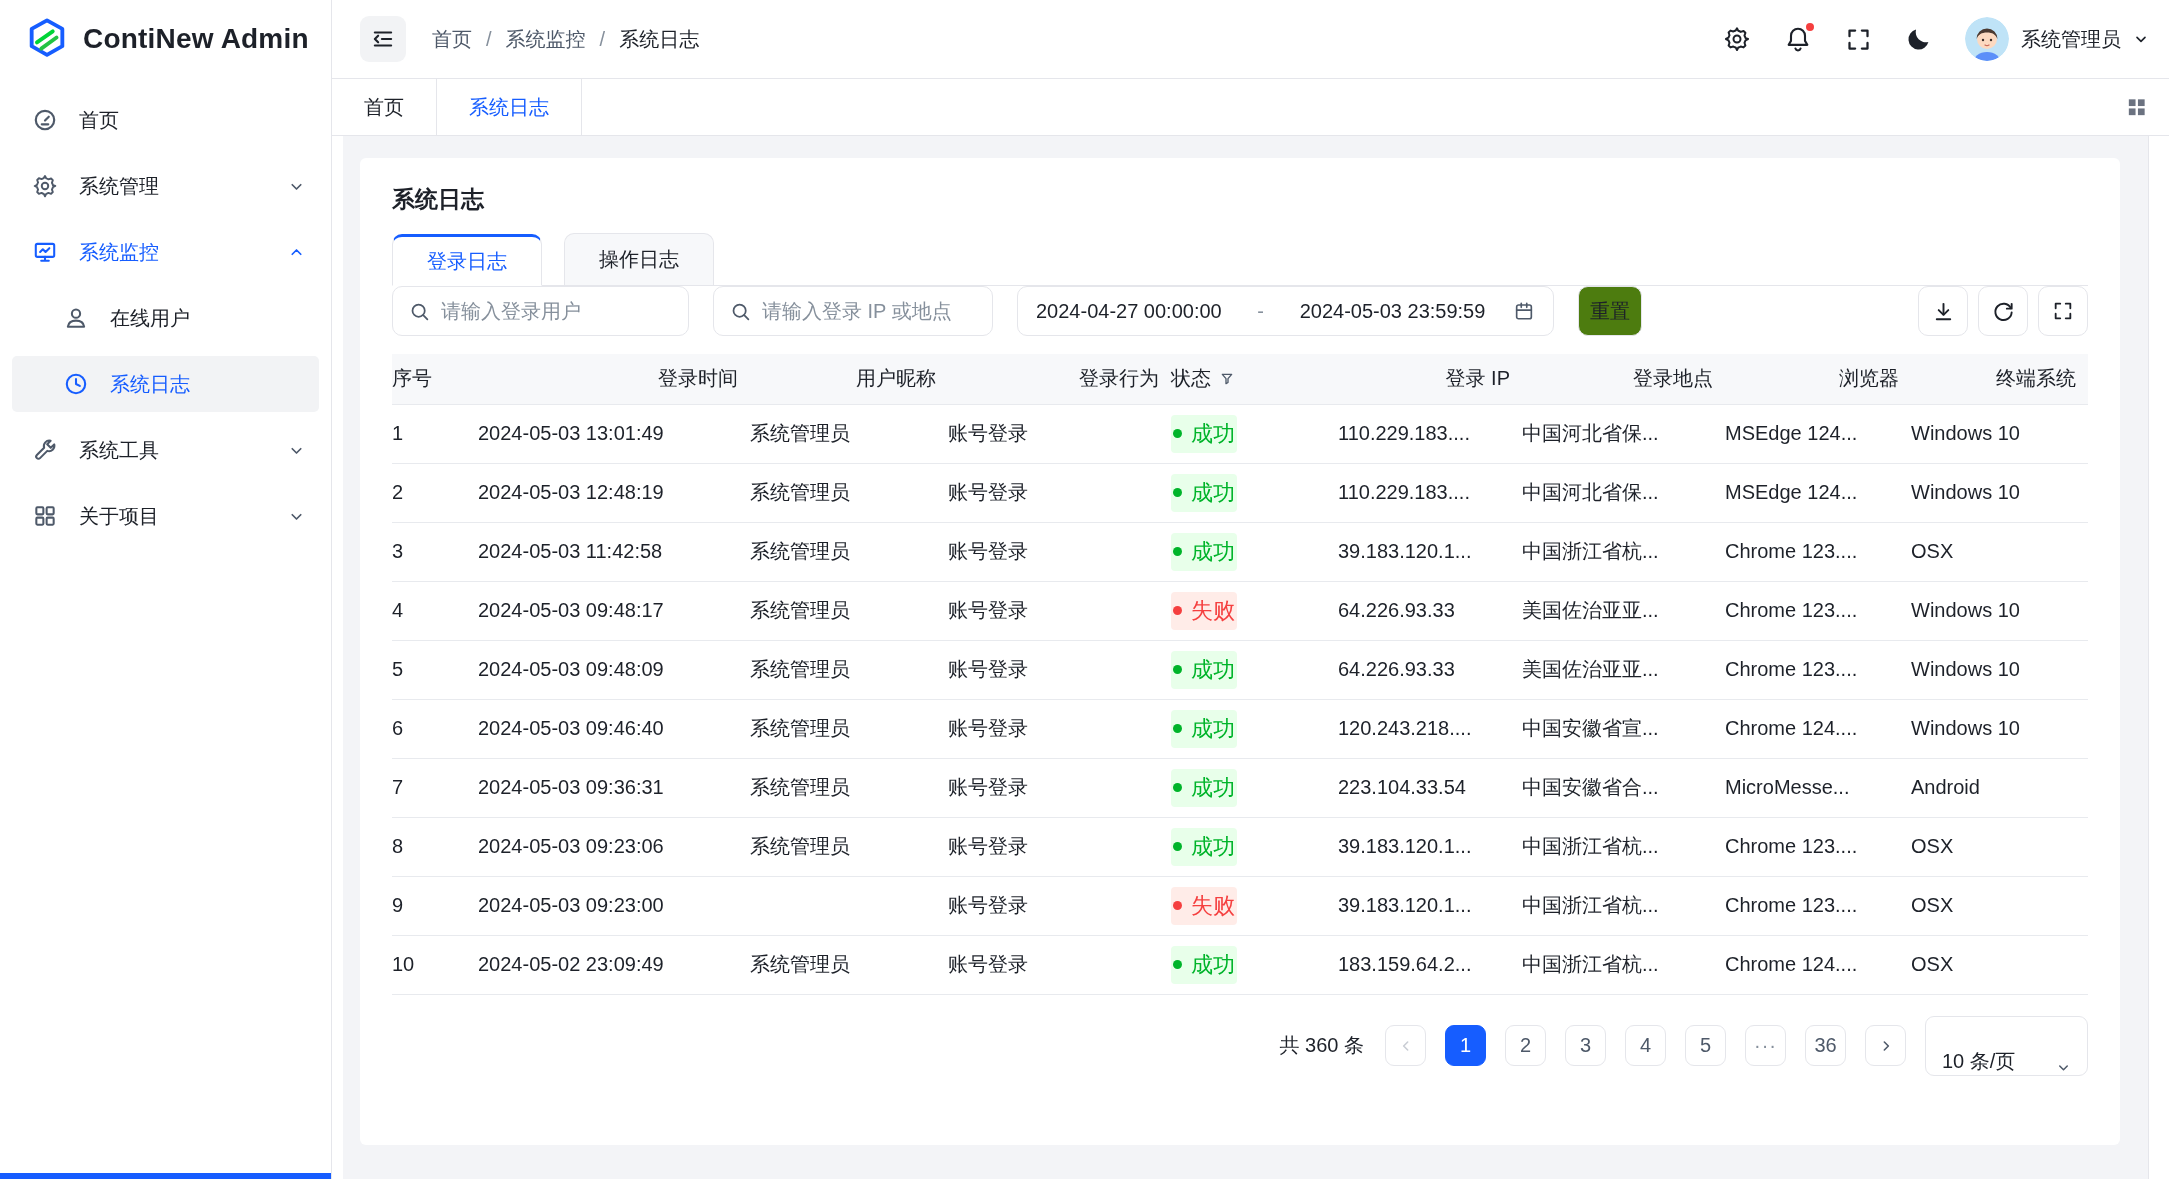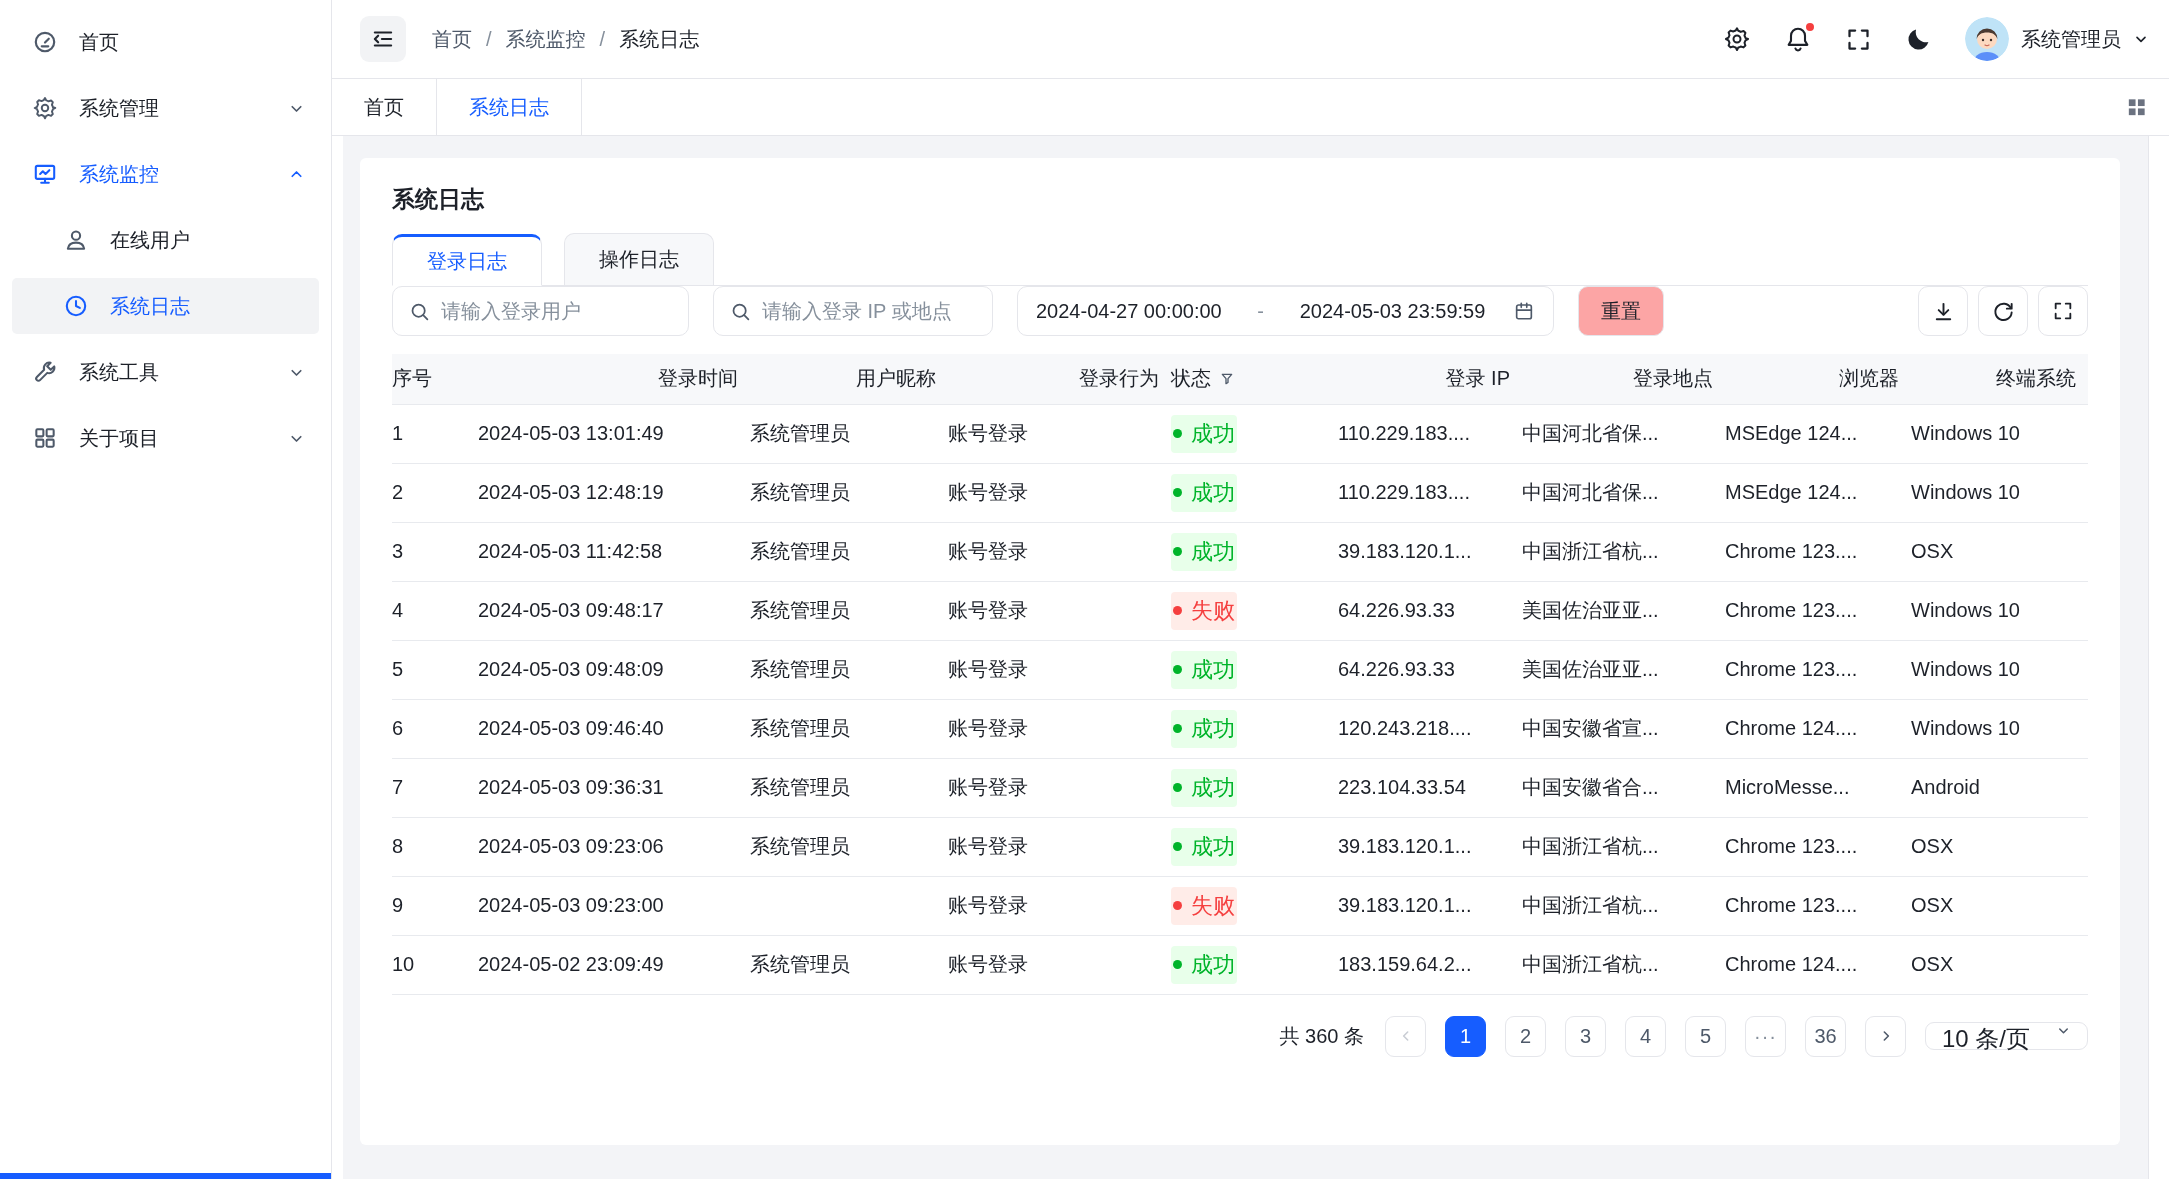--- a/index.html
+++ b/index.html
@@ -64,21 +64,21 @@
   .filters{display:flex;align-items:center;gap:24px}
   .search-box{display:flex;align-items:center;gap:11px;height:50px;border:1px solid #e5e6eb;border-radius:10px;padding:0 16px;background:#fff}
   .search-box input{border:none;outline:none;font-size:20px;width:100%;font-family:inherit;color:#1d2129;background:transparent}
   .search-box input::placeholder{color:#86909c}
   .sb-user{width:297px}
   .sb-ip{width:280px}
   .search-ic{color:#4e5969;flex:none}
   .date-range{width:537px;height:50px;border:1px solid #e5e6eb;border-radius:10px;display:flex;align-items:center;justify-content:space-between;padding:0 18px;font-size:20px;cursor:pointer;background:#fff}
   .date-sep{color:#86909c;padding:0 8px}
   .cal-ic{color:#4e5969}
-  .reset-btn{height:50px;padding:0 22px;border:1px solid #e5e6eb;border-radius:10px;background:#fca5a5;font-size:20px;color:#1d2129;cursor:pointer;font-family:inherit}
+  .reset-btn{height:50px;padding:0 11px;border:1px solid #e5e6eb;border-radius:10px;background:#4d7c0f;font-size:20px;color:#1d2129;cursor:pointer;font-family:inherit}
   .toolbar{margin-left:auto;display:flex;gap:10px}
   .tool-btn{width:50px;height:50px;border:1px solid #e5e6eb;border-radius:10px;background:#fff;display:flex;align-items:center;justify-content:center;color:#1d2129;cursor:pointer}
 
   
   table{width:100%;border-collapse:collapse;table-layout:fixed;margin-top:18px}
   thead th{height:50px;background:#f7f8fa;font-weight:normal;font-size:20px;color:#1d2129;text-align:right;padding:0 12px 0 0}
   tbody td{height:59px;border-bottom:1px solid #e8eaee;font-size:20px;color:#1d2129;padding:0 12px 0 0;overflow:hidden;white-space:nowrap}
   thead tr{border-bottom:1px solid #e8eaee}
   .col-index{text-align:left}
   th.col-status .th-flex{display:flex;align-items:center;gap:8px}
@@ -89,29 +89,39 @@
   .badge.fail{color:#f53f3f;background:#ffece8}
 
   
   .pagination{display:flex;align-items:center;justify-content:flex-end;margin-top:21px;gap:19px}
   .pg-total{font-size:20px;margin-right:2px}
   .pg-btn{min-width:41px;height:41px;border:1px solid #e5e6eb;border-radius:9px;background:#fff;display:flex;align-items:center;justify-content:center;font-size:20px;color:#4e5969;cursor:pointer;font-family:inherit;padding:0 6px}
   .pg-btn.active{background:#165dff;border-color:#165dff;color:#fff}
   .pg-btn.nav-prev{color:#c9cdd4}
   .pg-btn.more{color:#86909c;letter-spacing:1px}
   .pg-pages{display:flex;gap:19px}
-  .pg-select{height:28px;border:1px solid #e5e6eb;border-radius:9px;display:flex;align-items:flex-start;justify-content:space-between;padding:0 16px;width:163px;font-size:24px;cursor:pointer;background:#fff}
+  .pg-select{height:60px;border:1px solid #e5e6eb;border-radius:9px;display:flex;align-items:flex-end;justify-content:space-between;padding:0 16px;width:163px;font-size:20px;cursor:pointer;background:#fff}
   .pg-select .chev{color:#4e5969}
 </style>
 </head>
 <body>
 
 <div class="app">
 
   <aside class="sidebar">
+    <div class="logo">
+      <span>
+        <svg width="46" height="46" viewBox="0 0 48 48" fill="none">
+          <path d="M24 4.5 L40 13.5 V31.5 L24 40.5 L8 31.5 V13.5 Z" stroke="#165dff" stroke-width="4" stroke-linejoin="round"></path>
+          <path d="M13.5 27.5 L30 16" stroke="#00d437" stroke-width="4" stroke-linecap="round"></path>
+          <path d="M18 34 L34 22.5" stroke="#23c343" stroke-width="4" stroke-linecap="round"></path>
+        </svg>
+      </span>
+      <span class="logo-title">ContiNew Admin</span>
+    </div>
 
     <nav class="menu">
       <div class="menu-item">
         <span class="mi-icon">
           <svg width="26" height="26" viewBox="0 0 24 24" fill="none" stroke="currentColor" stroke-width="2" stroke-linecap="round" stroke-linejoin="round">
               <circle cx="12" cy="12" r="8.5"></circle>
               <path d="M12 12.5 15.5 9"></path>
               <path d="M9 16h6"></path>
             </svg>
         </span>

